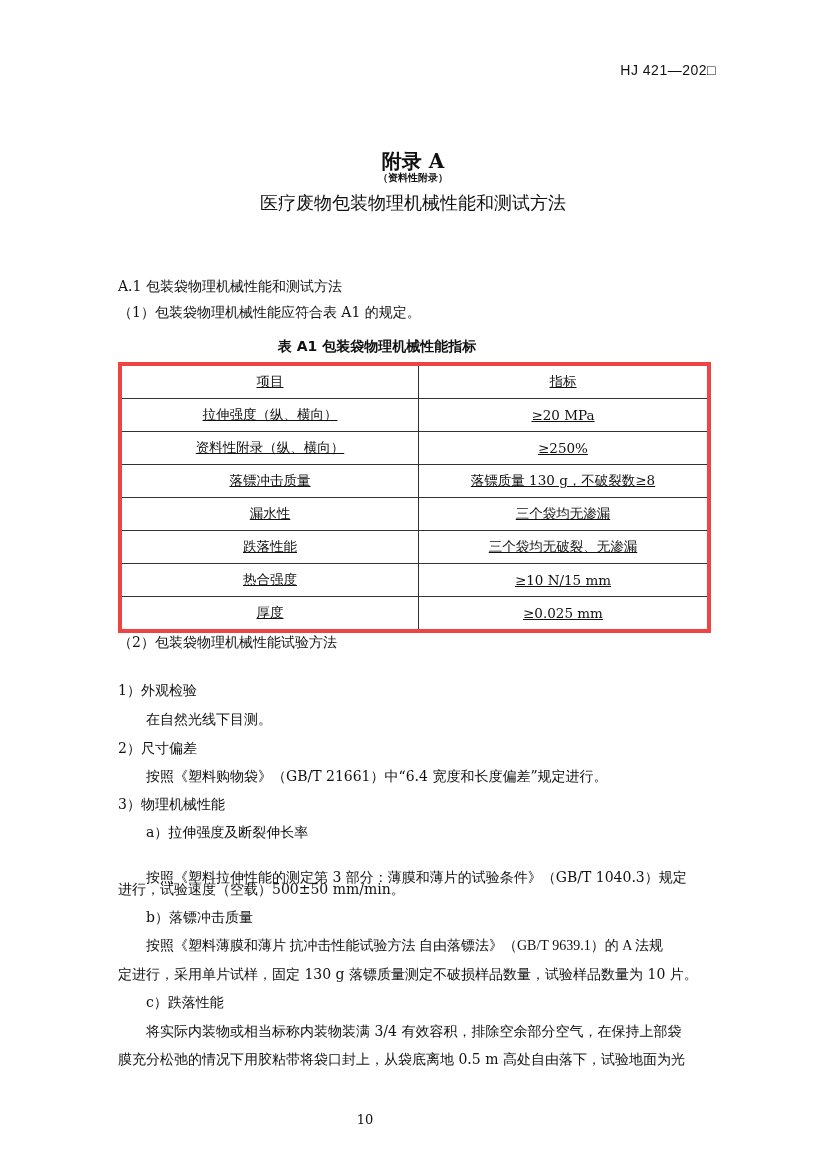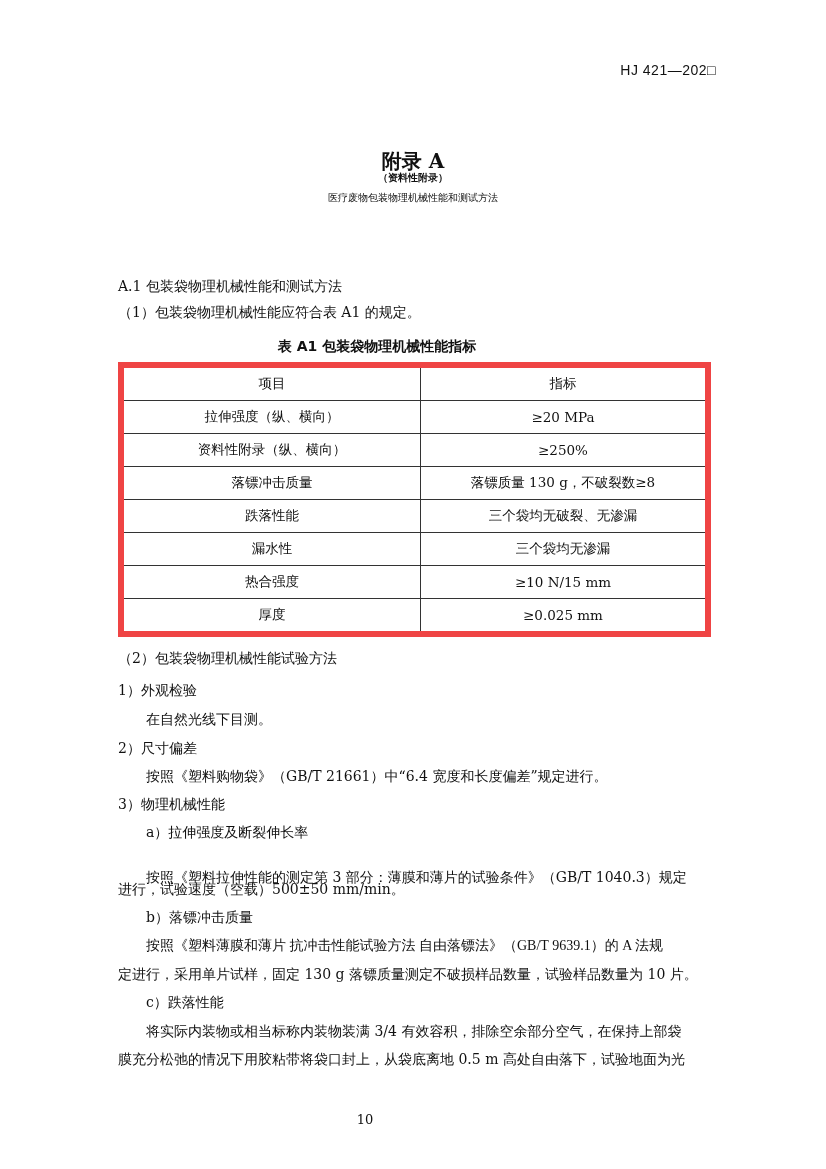--- a/index.html
+++ b/index.html
@@ -4,27 +4,27 @@
 <style>
   html, body { margin:0; padding:0; background:#fff; }
   body { width:826px; height:1169px; position:relative; overflow:hidden;
          font-family:"DejaVu Serif","Liberation Serif",serif; color:#111; }
   .abs { position:absolute; }
   .hdr { right:110px; top:62px; font-family:"Liberation Sans","DejaVu Sans",sans-serif; font-size:14px; letter-spacing:0.5px; }
   .center { left:0; width:826px; text-align:center; }
   .bold { font-weight:bold; }
   .t1 { top:148px; font-size:20px; }
   .t2 { top:171px; font-size:10px; }
-  .t3 { top:191px; font-size:10px; font-family:"DejaVu Sans","Liberation Sans",sans-serif; }
+  .t3 { top:191px; font-size:18px; font-family:"DejaVu Sans","Liberation Sans",sans-serif; }
   .para { font-size:14px; line-height:20px; white-space:nowrap; }
   .cap { top:338px; left:0; width:754px; text-align:center; font-size:14px; font-weight:bold; font-family:"DejaVu Sans","Liberation Sans",sans-serif; }
   table.spec { position:absolute; left:118px; top:362px; width:593px; border-collapse:collapse; font-size:13.5px; }
   table.spec td, table.spec th { border:1px solid #333; height:32px; padding:0; text-align:center; font-weight:normal; }
   table.spec th { font-family:"DejaVu Sans","Liberation Sans",sans-serif; }
-  table.spec { border:6px solid #ef4444; }
+  table.spec { border:4px solid #ef4444;text-decoration:underline; }
   .c1 { width:296px; }
   .pg { top:1112px; left:0; width:730px; text-align:center; font-size:13px; }
 </style>
 </head>
 <body>
 
 <div class="abs hdr">HJ 421—202□</div>
 
 <div class="abs center bold t1">附录 A</div>
 <div class="abs center bold t2">（资料性附录）</div>
@@ -47,39 +47,39 @@
   </tr>
   <tr>
     <td>资料性附录（纵、横向）</td>
     <td>≥250%</td>
   </tr>
   <tr>
     <td>落镖冲击质量</td>
     <td>落镖质量 130 g，不破裂数≥8</td>
   </tr>
   <tr>
+    <td>漏水性</td>
+    <td>三个袋均无渗漏</td>
+  </tr>
+  <tr>
     <td>跌落性能</td>
     <td>三个袋均无破裂、无渗漏</td>
-  </tr>
-  <tr>
-    <td>漏水性</td>
-    <td>三个袋均无渗漏</td>
   </tr>
   <tr>
     <td>热合强度</td>
     <td>≥10 N/15 mm</td>
   </tr>
   <tr>
     <td>厚度</td>
     <td>≥0.025 mm</td>
   </tr>
 </tbody>
   </table>
 
-<div class="abs para" style="left:118px;top:648px;">（2）包装袋物理机械性能试验方法</div>
+<div class="abs para" style="left:118px;top:632px;">（2）包装袋物理机械性能试验方法</div>
 <div class="abs para" style="left:118px;top:680px;">1）外观检验</div>
 <div class="abs para" style="left:146px;top:709px;">在自然光线下目测。</div>
 <div class="abs para" style="left:118px;top:738px;">2）尺寸偏差</div>
 <div class="abs para" style="left:146px;top:766px;">按照《塑料购物袋》（GB/T 21661）中“6.4  宽度和长度偏差”规定进行。</div>
 <div class="abs para" style="left:118px;top:794px;">3）物理机械性能</div>
 <div class="abs para" style="left:146px;top:822px;">a）拉伸强度及断裂伸长率</div>
 <div class="abs para" style="left:146px;top:851px;margin-top:16px;">按照《塑料拉伸性能的测定第 3 部分：薄膜和薄片的试验条件》（GB/T 1040.3）规定</div>
 <div class="abs para" style="left:118px;top:879px;">进行，试验速度（空载）500±50 mm/min。</div>
 <div class="abs para" style="left:146px;top:907px;">b）落镖冲击质量</div>
 <div class="abs para" style="left:146px;top:936px;font-family:Liberation Serif, serif;">按照《塑料薄膜和薄片  抗冲击性能试验方法  自由落镖法》（GB/T 9639.1）的 A 法规</div>

